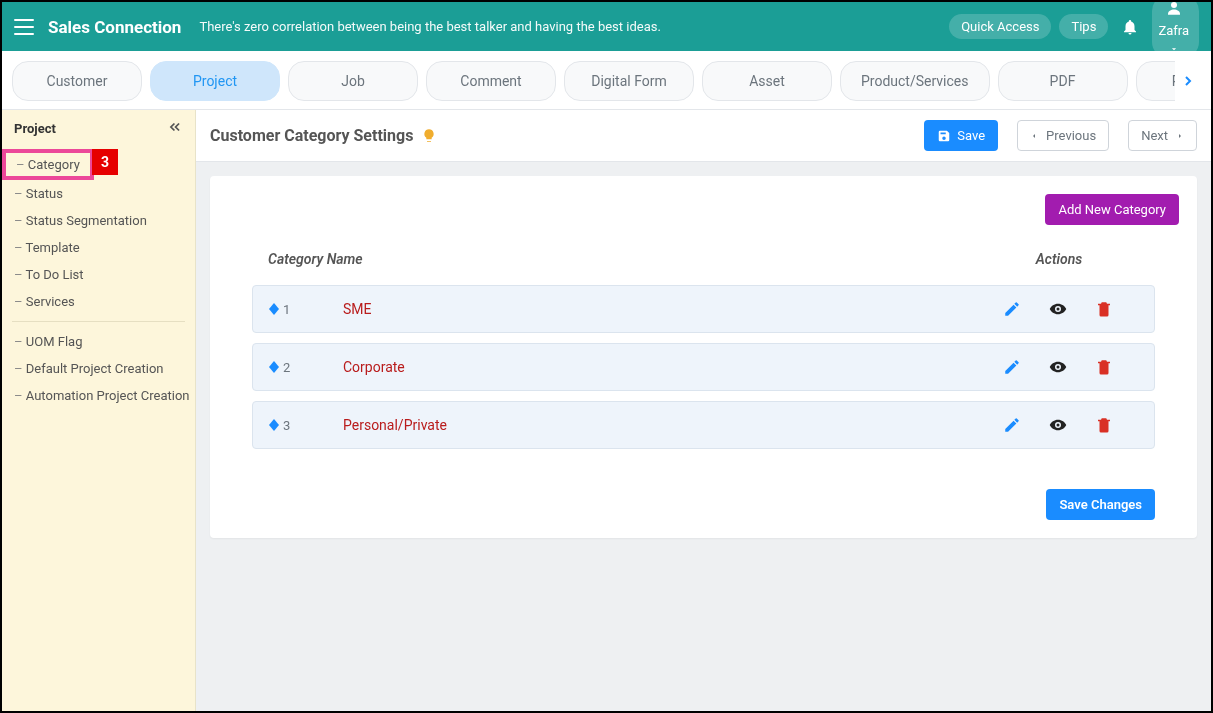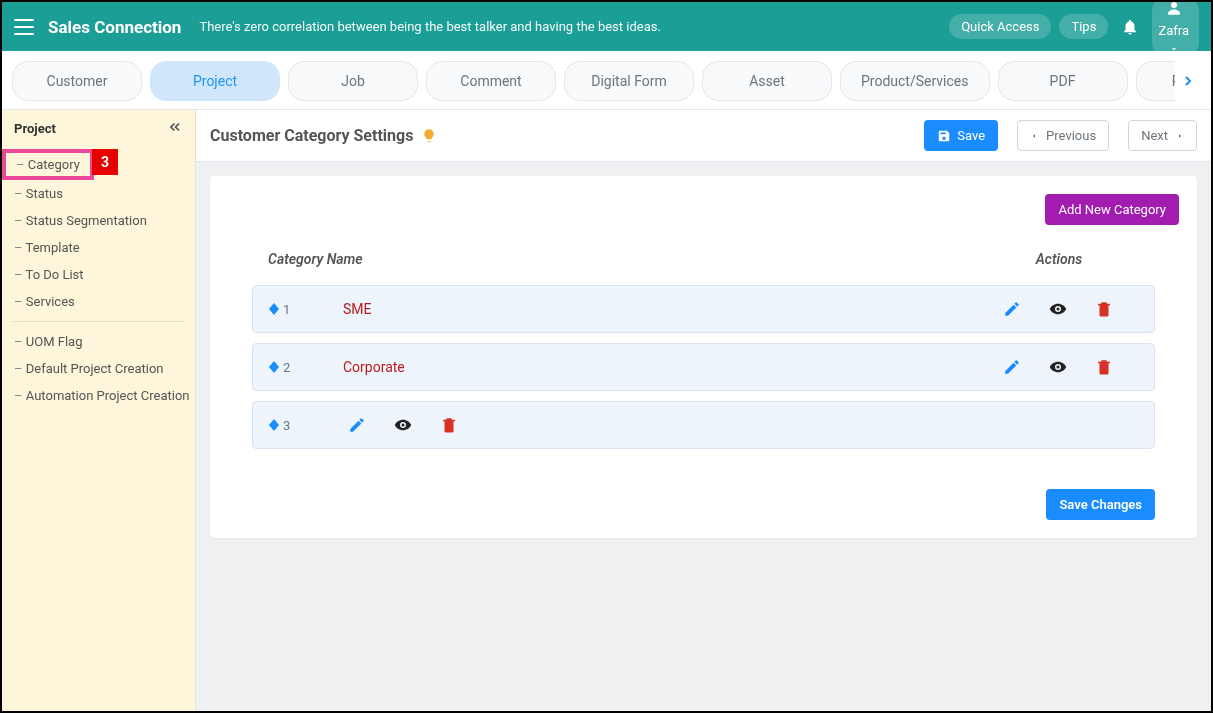--- a/index.html
+++ b/index.html
@@ -242,20 +242,21 @@
       <span class="sort-ico">
         <svg width="10" height="6" viewBox="0 0 10 6" fill="currentColor">
                   <path d="M5 0L0 6h10z"></path>
                 </svg>
         <svg width="10" height="6" viewBox="0 0 10 6" fill="currentColor">
                   <path d="M5 6L0 0h10z"></path>
                 </svg>
       </span>
       <span>3</span>
     </div>
+    <div class="row-name">Personal/Private</div>
     <div class="row-actions">
       <svg class="act-icon act-edit" viewBox="0 0 24 24" fill="currentColor">
                 <path d="M3 17.25V21h3.75L17.81 9.94l-3.75-3.75L3 17.25zM20.71 7.04a1 1 0 0 0 0-1.41l-2.34-2.34a1 1 0 0 0-1.41 0l-1.83 1.83 3.75 3.75 1.83-1.83z"></path>
               </svg>
       <svg class="act-icon act-eye" viewBox="0 0 24 24" fill="currentColor">
                 <path d="M12 5C7 5 2.73 8.11 1 12c1.73 3.89 6 7 11 7s9.27-3.11 11-7c-1.73-3.89-6-7-11-7zm0 11a4 4 0 1 1 0-8 4 4 0 0 1 0 8zm0-6a2 2 0 1 0 0 4 2 2 0 0 0 0-4z"></path>
               </svg>
       <svg class="act-icon act-del" viewBox="0 0 24 24" fill="currentColor">
                 <path d="M6 7h12v13a2 2 0 0 1-2 2H8a2 2 0 0 1-2-2V7zm3-4h6l1 2h4v2H4V5h4l1-2z"></path>
               </svg>

